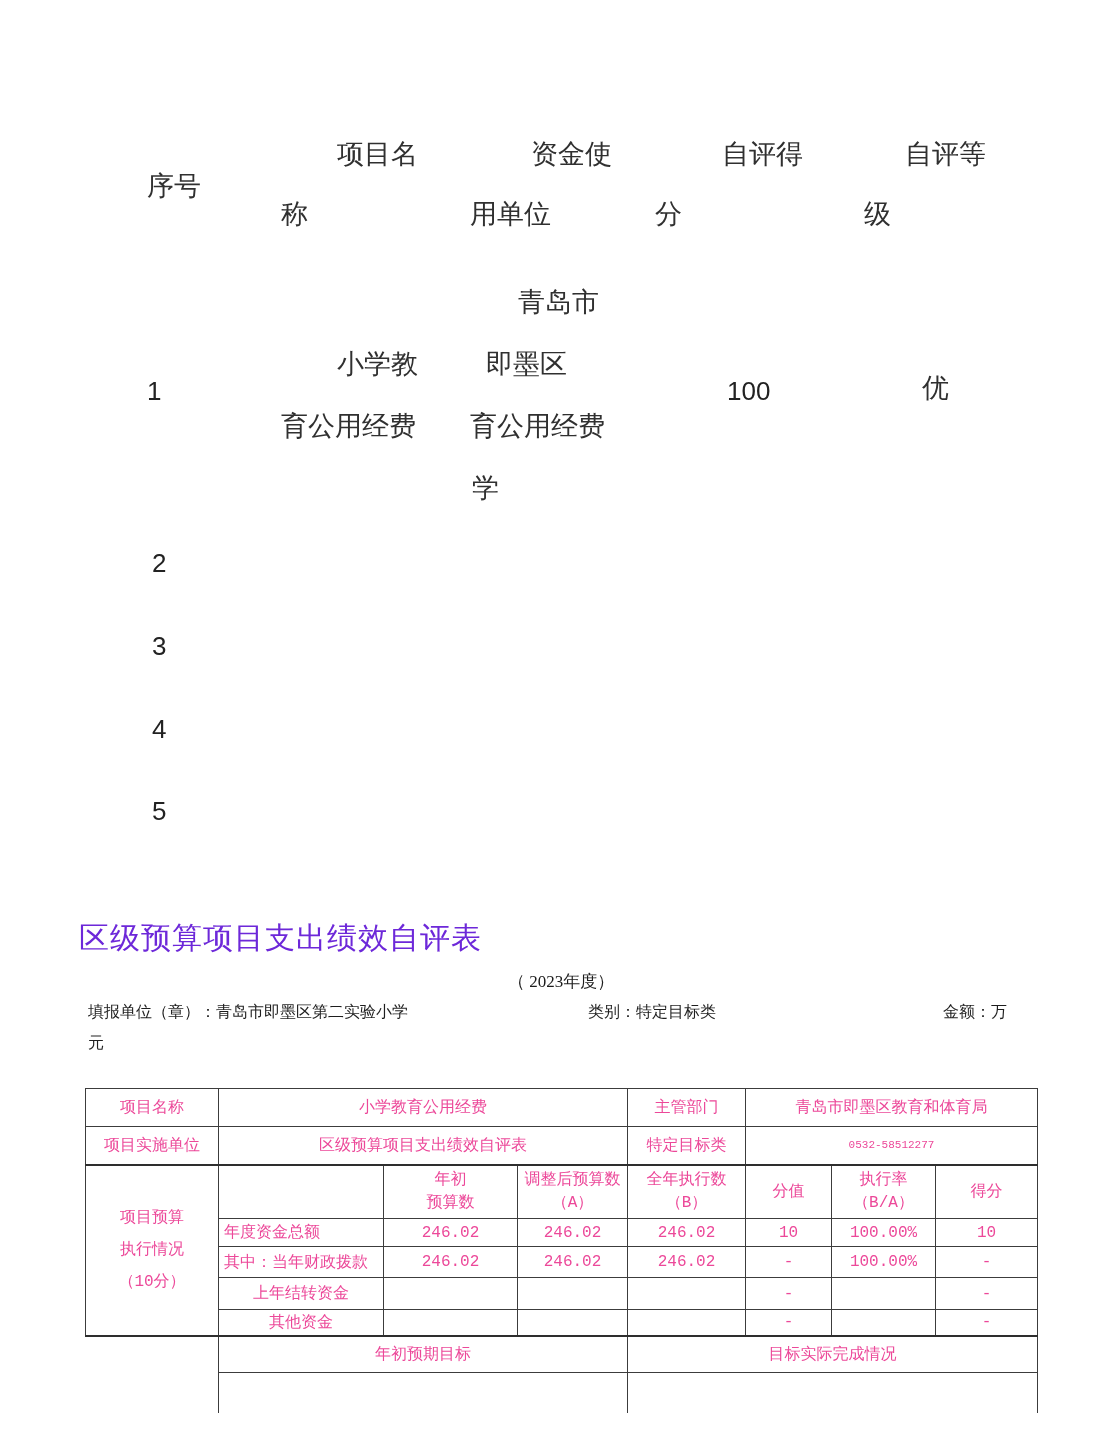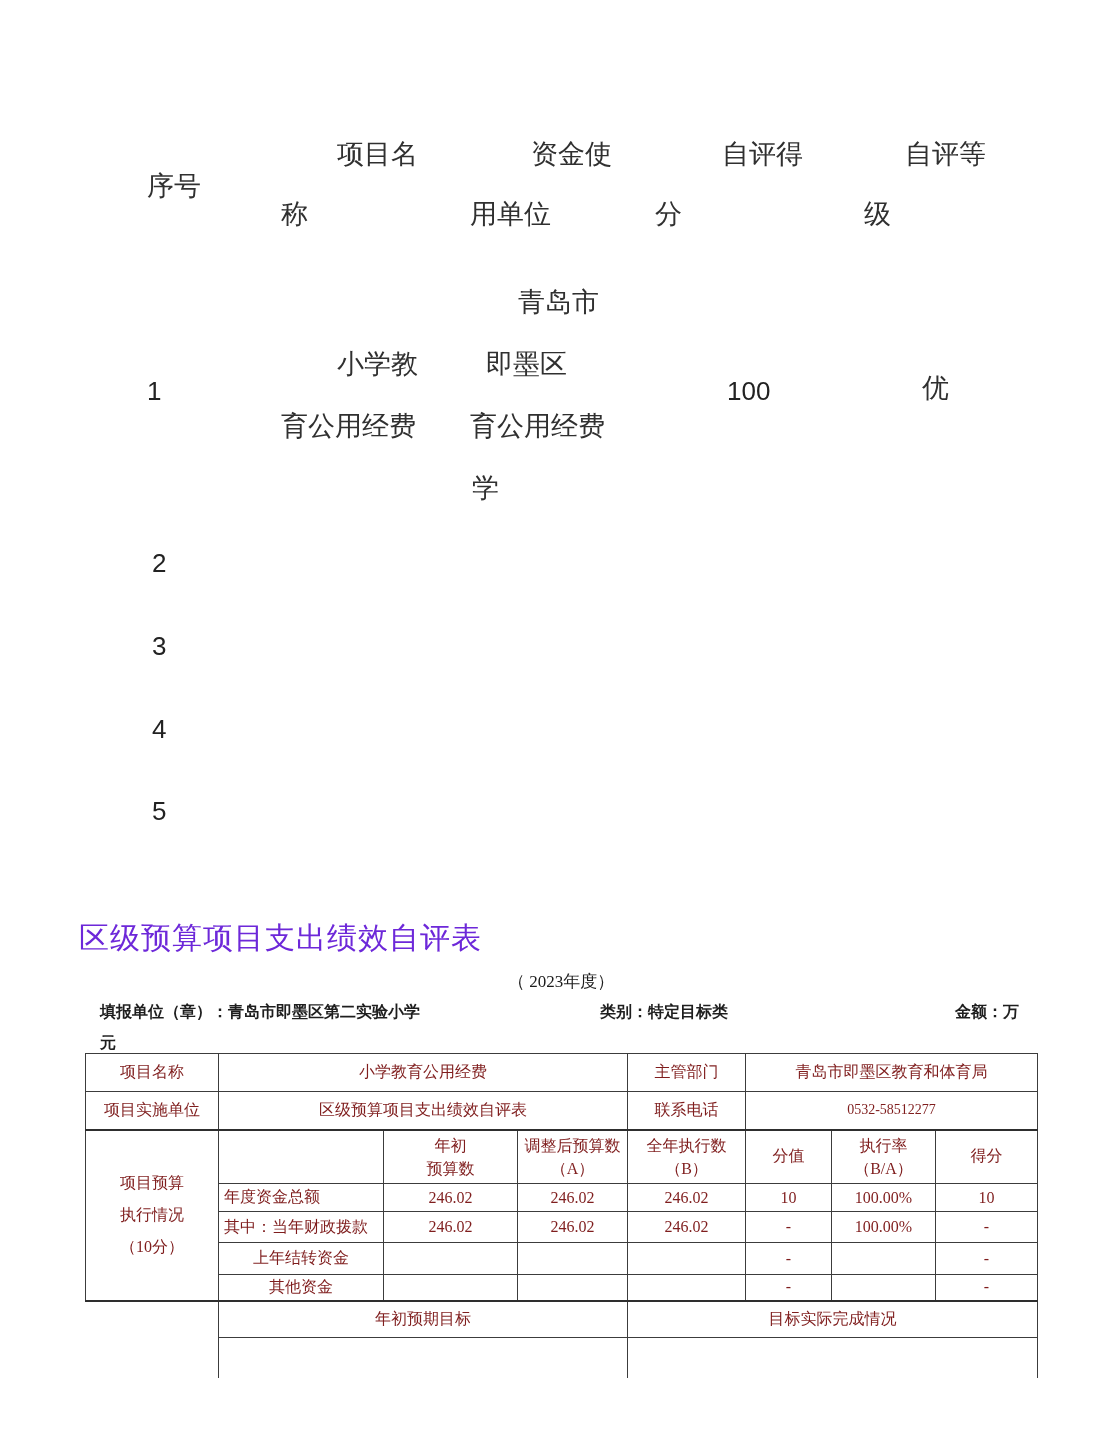--- a/index.html
+++ b/index.html
@@ -7,25 +7,25 @@
         color:#2b2b2b;}
   .abs{position:absolute;white-space:nowrap;}
   .sans{font-family:"Liberation Sans","DejaVu Sans",sans-serif;}
   .serif{font-family:"Liberation Serif","DejaVu Serif",serif;}
   .h27{font-size:27px;line-height:32px;color:#303030;}
   .num{font-size:26px;line-height:30px;color:#222;}
 
   .rpt-title{left:79px;top:918px;width:952px;font-size:30px;
              letter-spacing:1px;color:#6d28d9;white-space:nowrap;}
   .rpt-sub{left:85px;top:970px;width:952px;text-align:center;font-size:17px;color:#1c1c1c;}
-  .meta{font-size:16px;font-weight:bold;color:#1e1e1e;margin-left:12px;}
+  .meta{font-size:16px;font-weight:normal;color:#1e1e1e;}
 
-  table.rpt{position:absolute;left:85px;top:1053px;width:952px;border-collapse:collapse;
-            table-layout:fixed;font-family:Liberation Serif, serif;
-            font-size:16px;color:#7f1d1d;}
+  table.rpt{position:absolute;left:85px;top:1088px;width:952px;border-collapse:collapse;
+            table-layout:fixed;font-family:Liberation Mono, monospace;
+            font-size:16px;color:#ec4899;}
   table.rpt td{border:1px solid #3c3c3c;text-align:center;vertical-align:middle;
                padding:1px 3px;overflow:hidden;}
   table.rpt td.lft{text-align:left;padding-left:5px;}
   .ml{white-space:pre-line;line-height:1.45;}
   .ml-wide{white-space:pre-line;line-height:2.0;}
   tr.heavy td{border-top:2px solid #2e2e2e;}
   td.nob{border-left:none!important;border-bottom:none!important;border-top:none!important;}
   td.nob-side{border-left:none!important;border-bottom:none!important;}
   tr.last td{border-bottom:none!important;}
 </style>
@@ -82,22 +82,22 @@
     <tbody>
         <tr style="height:38px">
       <td>项目名称</td>
       <td colspan="3">小学教育公用经费</td>
       <td>主管部门</td>
       <td colspan="3">青岛市即墨区教育和体育局</td>
     </tr>
     <tr style="height:38px">
       <td>项目实施单位</td>
       <td colspan="3">区级预算项目支出绩效自评表</td>
-      <td>联系电话</td>
-      <td colspan="3" style="font-size:14px">0532-58512277</td>
+      <td>特定目标类</td>
+      <td colspan="3" style="font-size:11px">0532-58512277</td>
     </tr>
     <tr style="height:54px" class="heavy">
       <td rowspan="5" class="ml-wide">项目预算
 执行情况
 （10分）</td>
       <td></td>
       <td class="ml">年初
 预算数</td>
       <td class="ml">调整后预算数
 （A）</td>

